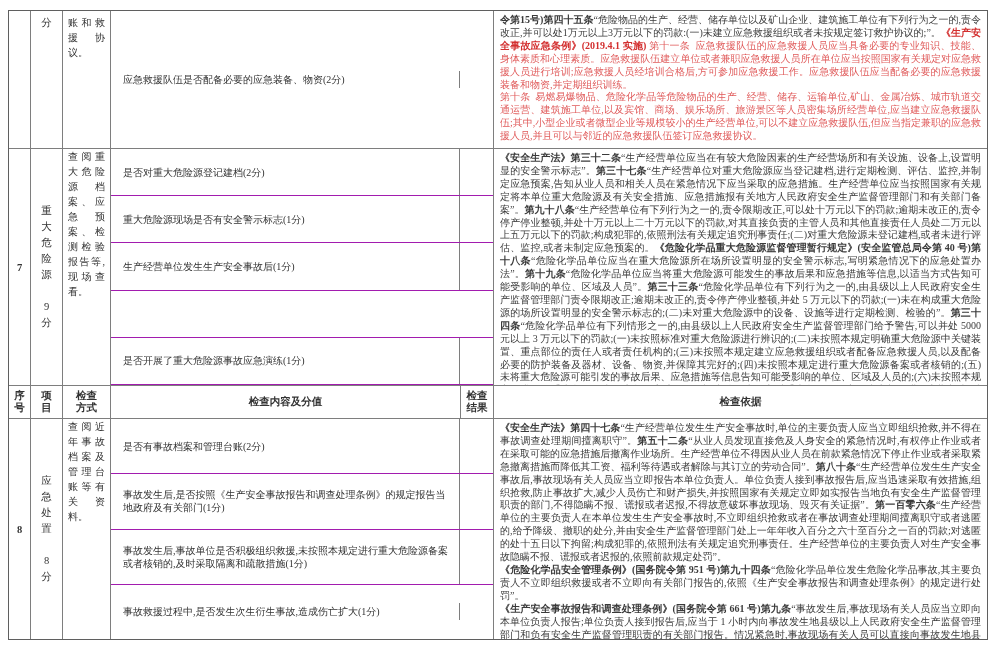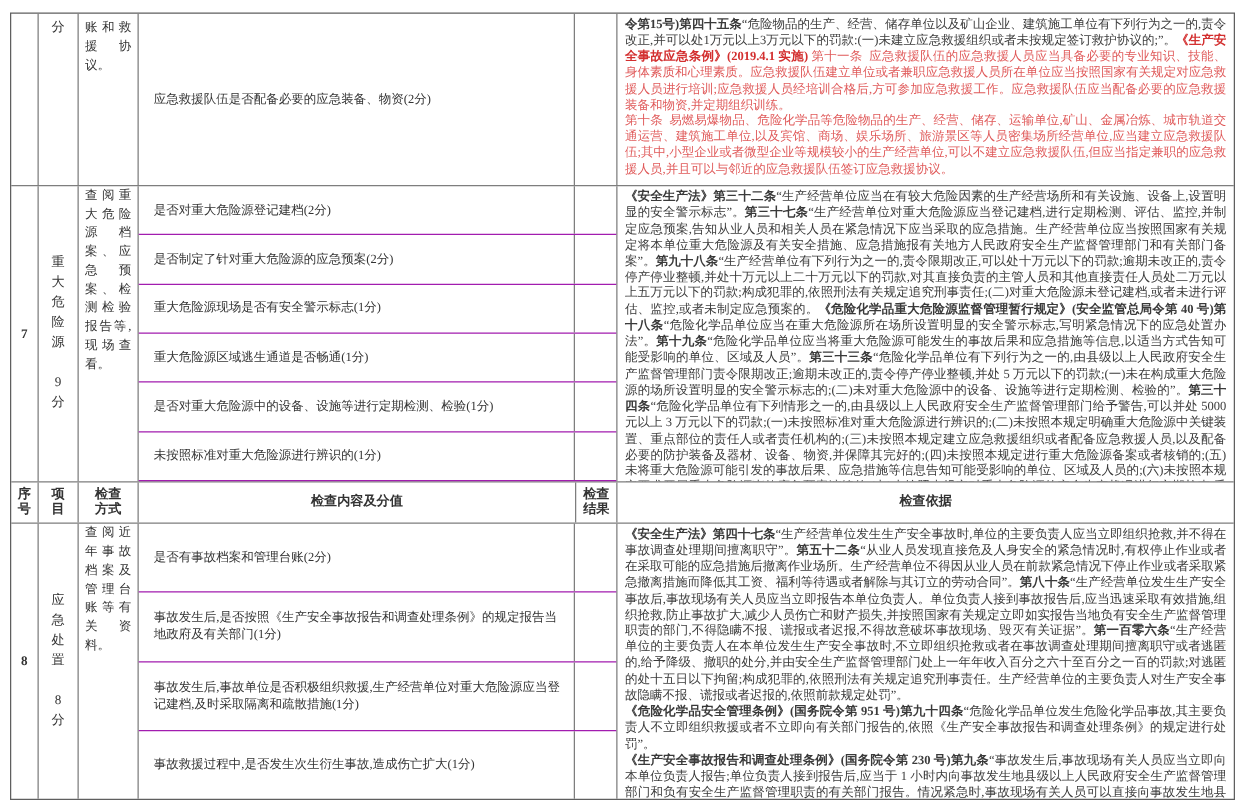--- a/index.html
+++ b/index.html
@@ -13,21 +13,21 @@
   .c1{width:22px;display:flex;align-items:center;justify-content:center;
       font-weight:bold;font-size:10.5px;}
   .c2{width:32px;display:flex;flex-direction:column;justify-content:center;align-items:center;
       text-align:center;font-size:10.5px;line-height:16px;white-space:pre-line;}
   .c2.topalign{justify-content:flex-start;padding-top:4px;}
   .c3{width:48px;display:flex;align-items:flex-start;font-size:10px;}
   .c3.topalign{align-items:flex-start;padding-top:4px;}
   .mtext{padding:0 5px;text-align:justify;line-height:15px;word-break:break-all;}
   .c45{width:383px;display:flex;flex-direction:column;border-right:1px solid #7e7e7e;box-sizing:border-box;}
   .sub{flex:1;display:flex;border-bottom:1px solid #a21caf;min-height:0;box-sizing:border-box;}
-  .sub.lastsub{border-bottom:none;}
+  .sub.lastsub{border-bottom:none;align-items:center;}
   .c4{flex:1;border-right:1px solid #7e7e7e;display:flex;align-items:center;box-sizing:border-box;overflow:hidden;}
   .itext{padding:2px 6px 2px 12px;font-size:10px;line-height:13px;word-break:break-all;}
   .c5{width:33px;box-sizing:border-box;}
   .c6{flex:1;border-right:none;overflow:hidden;}
   .basis{padding:3px 6px;font-size:10px;line-height:12.9px;text-align:justify;
          white-space:pre-wrap;word-break:break-all;color:#3a3a3a;}
   .hcell{display:flex;align-items:center;justify-content:center;font-weight:bold;
          white-space:pre-line;text-align:center;line-height:12.5px;font-size:10.5px;
          box-sizing:border-box;border-right:1px solid #7e7e7e;overflow:hidden;}
   .h1{width:22px}.h2{width:32px}.h3{width:48px}.h4{width:350px}.h5{width:33px}
@@ -74,45 +74,36 @@
       </div>
       <div class="c45">
         <div class="sub">
           <div class="c4">
               <div class="itext">是否对重大危险源登记建档(2分)</div>
             </div>
           <div class="c5"></div>
         </div>
         <div class="sub">
           <div class="c4">
-              <div class="itext">是否制定了针对重大危险源的应急预案(2分)</div>
-            </div>
-          <div class="c5"></div>
-        </div>
-        <div class="sub">
-          <div class="c4">
               <div class="itext">重大危险源现场是否有安全警示标志(1分)</div>
             </div>
           <div class="c5"></div>
         </div>
         <div class="sub">
           <div class="c4">
-              <div class="itext">重大危险源区域逃生通道是否畅通(1分)</div>
+              <div class="itext">生产经营单位发生生产安全事故后(1分)</div>
             </div>
           <div class="c5"></div>
         </div>
         <div class="sub">
-          <div class="c4">
-              <div class="itext">是否对重大危险源中的设备、设施等进行定期检测、检验(1分)</div>
-            </div>
           <div class="c5"></div>
         </div>
         <div class="sub">
           <div class="c4">
-              <div class="itext">未按照标准对重大危险源进行辨识的(1分)</div>
+              <div class="itext">是否开展了重大危险源事故应急演练(1分)</div>
             </div>
           <div class="c5"></div>
         </div>
       </div>
       <div class="cell c6">
         <div class="basis"><span style="font-weight: bold;">《安全生产法》第三十二条</span><span>“生产经营单位应当在有较大危险因素的生产经营场所和有关设施、设备上,设置明显的安全警示标志”。</span><span style="font-weight: bold;">第三十七条</span><span>“生产经营单位对重大危险源应当登记建档,进行定期检测、评估、监控,并制定应急预案,告知从业人员和相关人员在紧急情况下应当采取的应急措施。生产经营单位应当按照国家有关规定将本单位重大危险源及有关安全措施、应急措施报有关地方人民政府安全生产监督管理部门和有关部门备案”。</span><span style="font-weight: bold;">第九十八条</span><span>“生产经营单位有下列行为之一的,责令限期改正,可以处十万元以下的罚款;逾期未改正的,责令停产停业整顿,并处十万元以上二十万元以下的罚款,对其直接负责的主管人员和其他直接责任人员处二万元以上五万元以下的罚款;构成犯罪的,依照刑法有关规定追究刑事责任;(二)对重大危险源未登记建档,或者未进行评估、监控,或者未制定应急预案的。</span><span style="font-weight: bold;">《危险化学品重大危险源监督管理暂行规定》(安全监管总局令第 40 号)第十八条</span><span>“危险化学品单位应当在重大危险源所在场所设置明显的安全警示标志,写明紧急情况下的应急处置办法”。</span><span style="font-weight: bold;">第十九条</span><span>“危险化学品单位应当将重大危险源可能发生的事故后果和应急措施等信息,以适当方式告知可能受影响的单位、区域及人员”。</span><span style="font-weight: bold;">第三十三条</span><span>“危险化学品单位有下列行为之一的,由县级以上人民政府安全生产监督管理部门责令限期改正;逾期未改正的,责令停产停业整顿,并处 5 万元以下的罚款;(一)未在构成重大危险源的场所设置明显的安全警示标志的;(二)未对重大危险源中的设备、设施等进行定期检测、检验的”。</span><span style="font-weight: bold;">第三十四条</span><span>“危险化学品单位有下列情形之一的,由县级以上人民政府安全生产监督管理部门给予警告,可以并处 5000 元以上 3 万元以下的罚款;(一)未按照标准对重大危险源进行辨识的;(二)未按照本规定明确重大危险源中关键装置、重点部位的责任人或者责任机构的;(三)未按照本规定建立应急救援组织或者配备应急救援人员,以及配备必要的防护装备及器材、设备、物资,并保障其完好的;(四)未按照本规定进行重大危险源备案或者核销的;(五)未将重大危险源可能引发的事故后果、应急措施等信息告知可能受影响的单位、区域及人员的;(六)未按照本规定要求开展重大危险源事故应急预案演练的;(七)未按照本规定对重大危险源的安全生产状况进行定期检查,采取措施消除事故隐患的”。</span></div>
       </div>
     </div>
 
     <div class="trow" style="height:33px">
@@ -148,32 +139,32 @@
           <div class="c5"></div>
         </div>
         <div class="sub">
           <div class="c4">
               <div class="itext">事故发生后,是否按照《生产安全事故报告和调查处理条例》的规定报告当地政府及有关部门(1分)</div>
             </div>
           <div class="c5"></div>
         </div>
         <div class="sub">
           <div class="c4">
-              <div class="itext">事故发生后,事故单位是否积极组织救援,生产经营单位对重大危险源应当登记建档,及时采取隔离和疏散措施(1分)</div>
+              <div class="itext">事故发生后,事故单位是否积极组织救援,未按照本规定进行重大危险源备案或者核销的,及时采取隔离和疏散措施(1分)</div>
             </div>
           <div class="c5"></div>
         </div>
         <div class="sub lastsub">
           <div class="c4">
               <div class="itext">事故救援过程中,是否发生次生衍生事故,造成伤亡扩大(1分)</div>
             </div>
           <div class="c5"></div>
         </div>
       </div>
       <div class="cell c6">
         <div class="basis"><span style="font-weight: bold;">《安全生产法》第四十七条</span><span>“生产经营单位发生生产安全事故时,单位的主要负责人应当立即组织抢救,并不得在事故调查处理期间擅离职守”。</span><span style="font-weight: bold;">第五十二条</span><span>“从业人员发现直接危及人身安全的紧急情况时,有权停止作业或者在采取可能的应急措施后撤离作业场所。生产经营单位不得因从业人员在前款紧急情况下停止作业或者采取紧急撤离措施而降低其工资、福利等待遇或者解除与其订立的劳动合同”。</span><span style="font-weight: bold;">第八十条</span><span>“生产经营单位发生生产安全事故后,事故现场有关人员应当立即报告本单位负责人。单位负责人接到事故报告后,应当迅速采取有效措施,组织抢救,防止事故扩大,减少人员伤亡和财产损失,并按照国家有关规定立即如实报告当地负有安全生产监督管理职责的部门,不得隐瞒不报、谎报或者迟报,不得故意破坏事故现场、毁灭有关证据”。</span><span style="font-weight: bold;">第一百零六条</span><span>“生产经营单位的主要负责人在本单位发生生产安全事故时,不立即组织抢救或者在事故调查处理期间擅离职守或者逃匿的,给予降级、撤职的处分,并由安全生产监督管理部门处上一年年收入百分之六十至百分之一百的罚款;对逃匿的处十五日以下拘留;构成犯罪的,依照刑法有关规定追究刑事责任。生产经营单位的主要负责人对生产安全事故隐瞒不报、谎报或者迟报的,依照前款规定处罚”。
 </span><span style="font-weight: bold;">《危险化学品安全管理条例》(国务院令第 951 号)第九十四条</span><span>“危险化学品单位发生危险化学品事故,其主要负责人不立即组织救援或者不立即向有关部门报告的,依照《生产安全事故报告和调查处理条例》的规定进行处罚”。
-</span><span style="font-weight: bold;">《生产安全事故报告和调查处理条例》(国务院令第 230 号)第九条</span><span>“事故发生后,事故现场有关人员应当立即向本单位负责人报告;单位负责人接到报告后,应当于 1 小时内向事故发生地县级以上人民政府安全生产监督管理部门和负有安全生产监督管理职责的有关部门报告。情况紧急时,事故现场有关人员可以直接向事故发生地县级以上人</span></div>
+</span><span style="font-weight: bold;">《生产安全事故报告和调查处理条例》(国务院令第 661 号)第九条</span><span>“事故发生后,事故现场有关人员应当立即向本单位负责人报告;单位负责人接到报告后,应当于 1 小时内向事故发生地县级以上人民政府安全生产监督管理部门和负有安全生产监督管理职责的有关部门报告。情况紧急时,事故现场有关人员可以直接向事故发生地县级以上人</span></div>
       </div>
     </div>
 
   </div>
 </div>
 
 </body></html>

